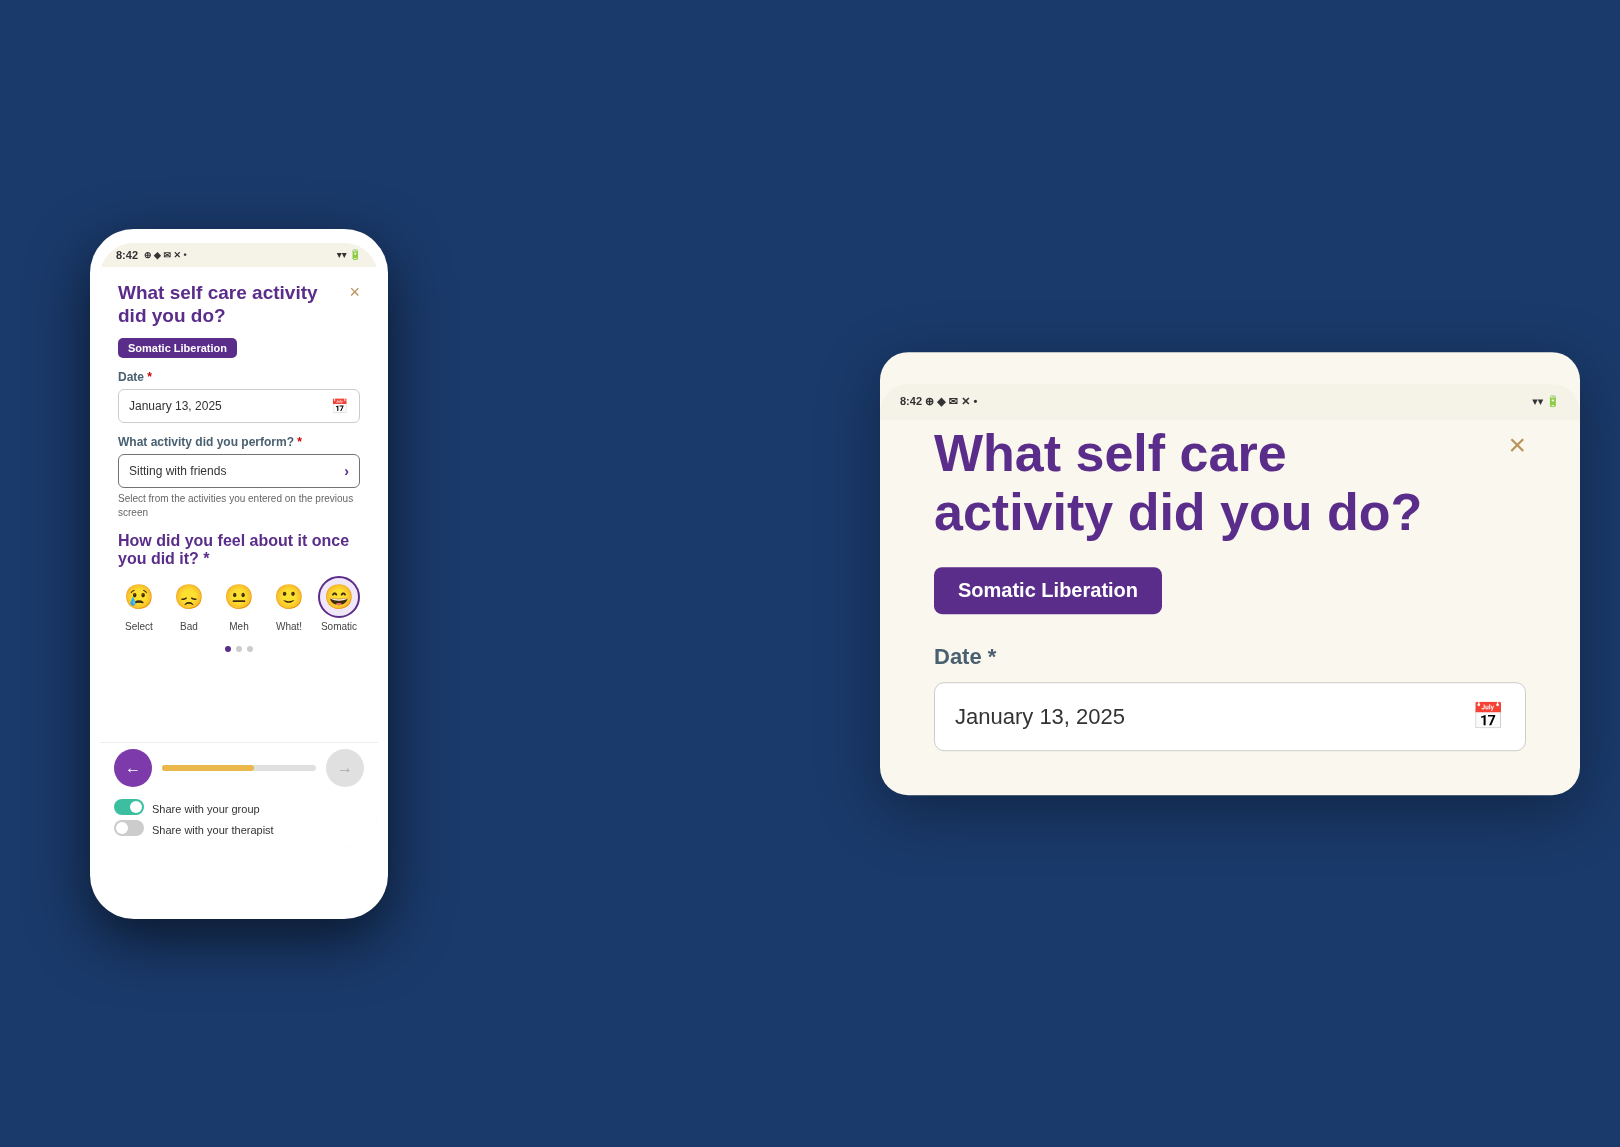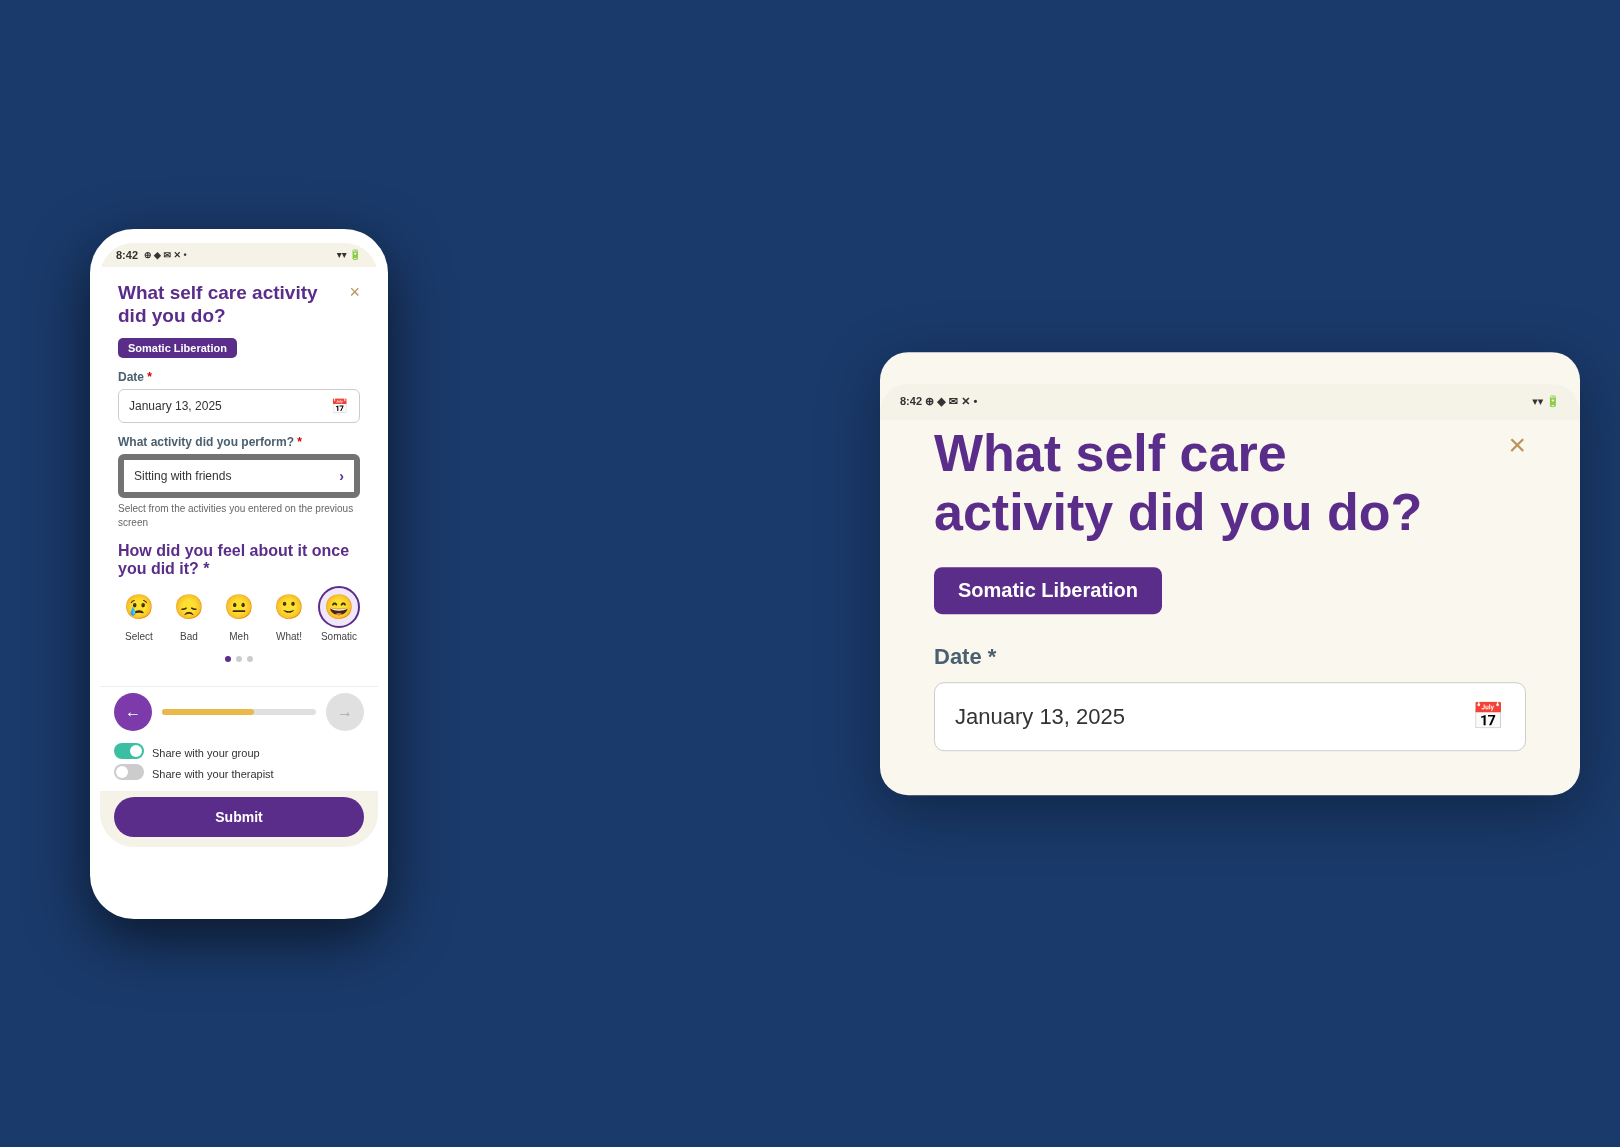--- a/index.html
+++ b/index.html
@@ -132,21 +132,21 @@
       justify-content: space-between;
       align-items: center;
       margin-bottom: 12px;
       font-size: 12px;
       color: #333;
     }
 
     .calendar-icon { color: #5b2d8a; font-size: 14px; }
 
     .activity-field {
-      border: 6px solid #737373;
+      border: 1px solid #737373;
       border-radius: 6px;
       padding: 8px 10px;
       display: flex;
       justify-content: space-between;
       align-items: center;
       margin-bottom: 4px;
       font-size: 12px;
       color: #333;
     }
 
@@ -510,21 +510,20 @@
         <div class="share-row">
           <div class="toggle-on"></div>
           <span class="share-label">Share with your group</span>
         </div>
         <div class="share-row">
           <div class="toggle-off"></div>
           <span class="share-label">Share with your therapist</span>
         </div>
       </div>
 
-      <button class="submit-btn">Submit</button>
 
     </div>
     <div class="phone-home-btn"></div>
   </div>
 </div>
 
 <div class="large-card">
 
   <div class="large-card-statusbar">
     <span style="font-size:11px; font-weight:600;">8:42 ⊕ ◆ ✉ ✕ •</span>

